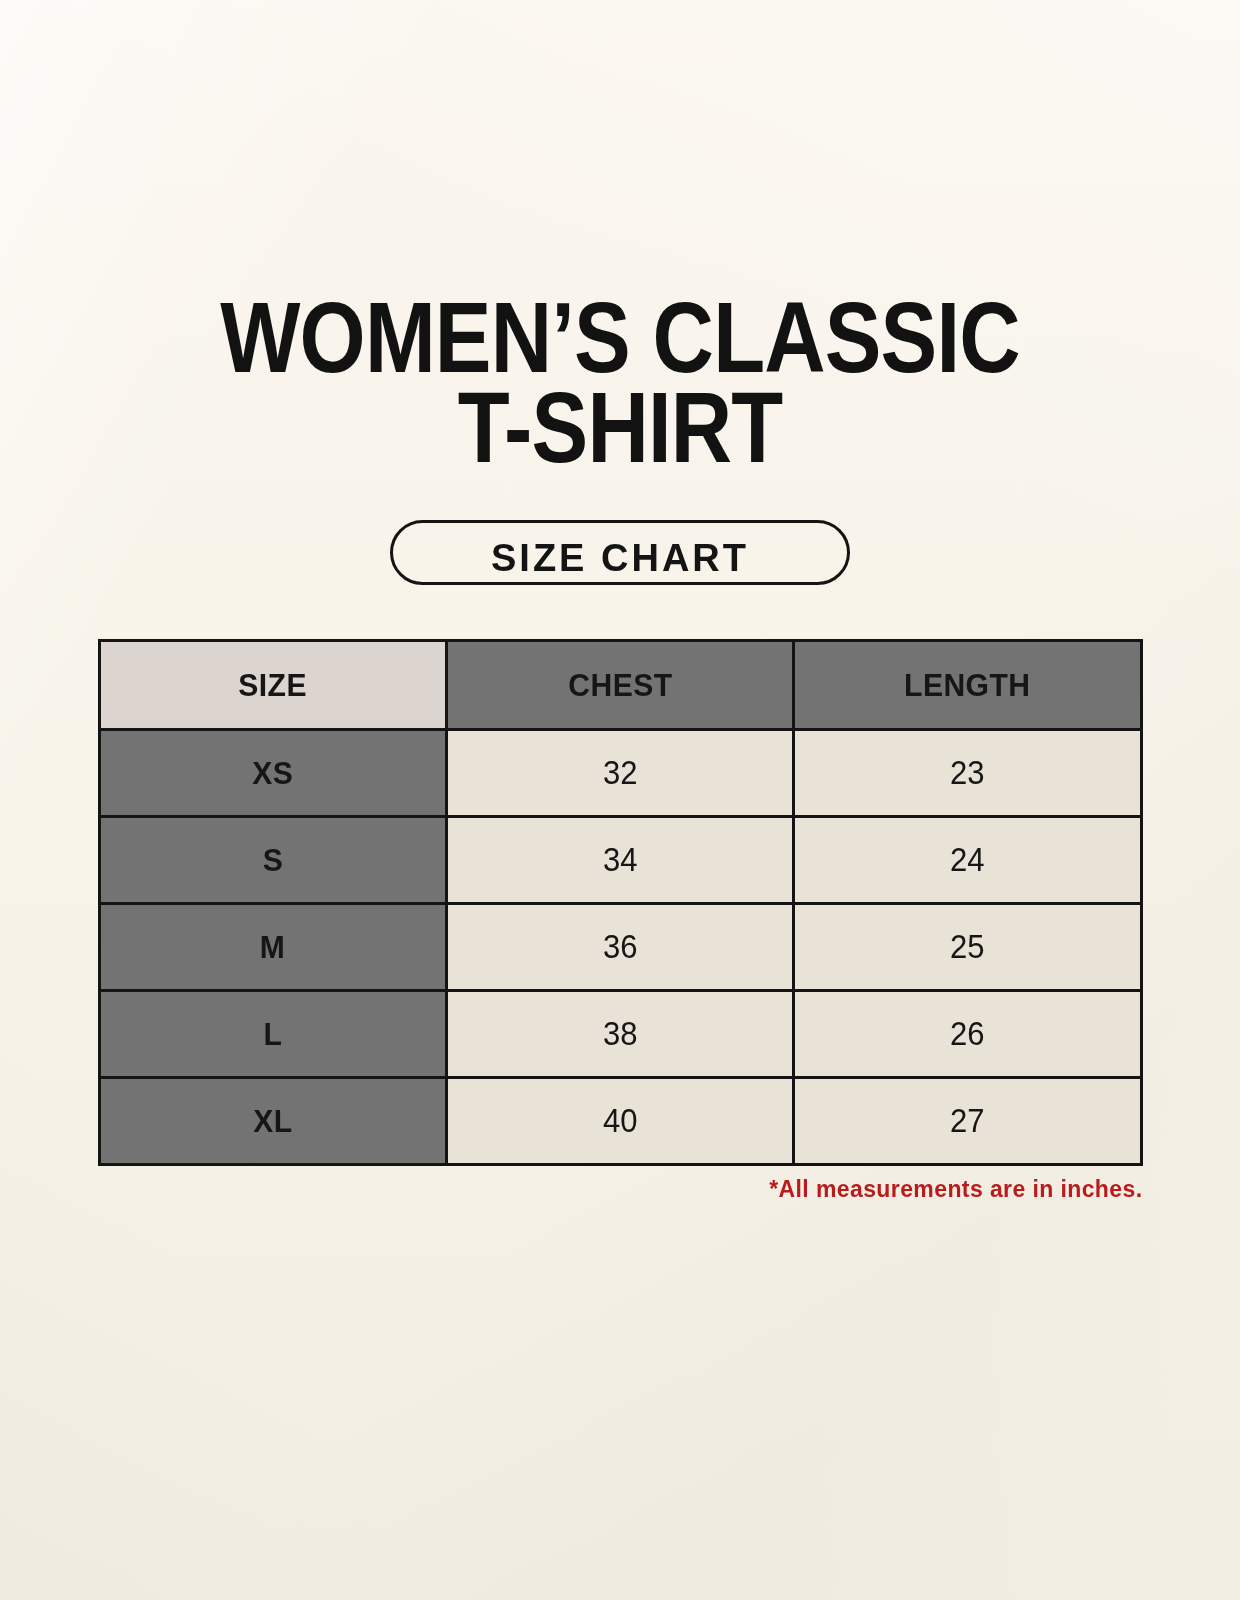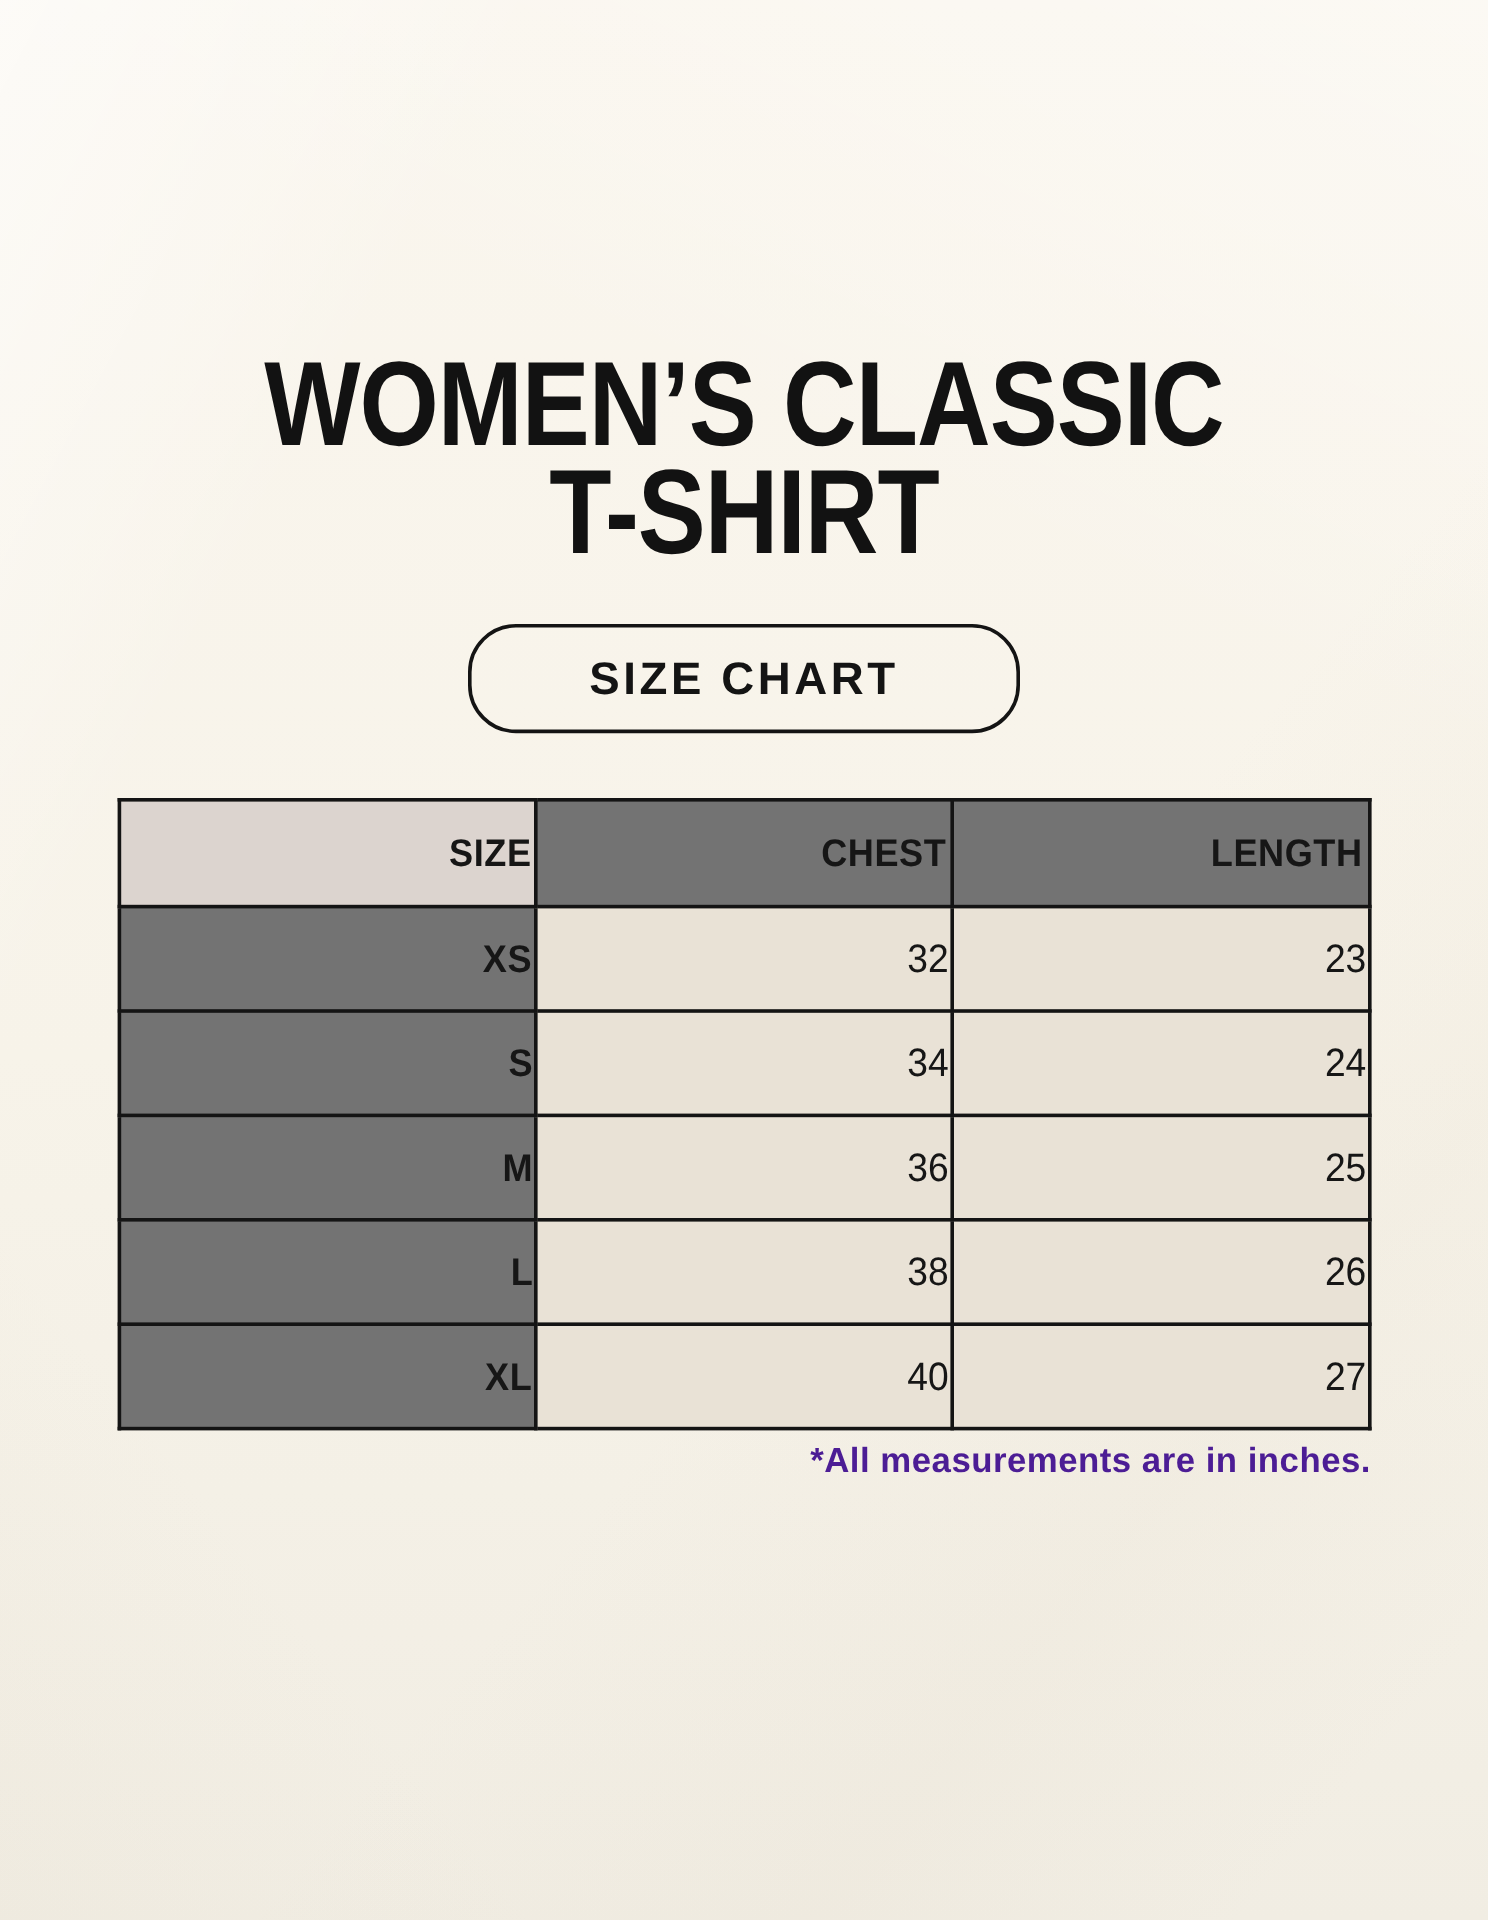--- a/index.html
+++ b/index.html
@@ -37,21 +37,21 @@
     color: #121212;
     transform: scaleX(0.85);
     transform-origin: 50% 50%;
   }
   .title .line { display: block; }
 
   .btn-wrap { text-align: center; margin-top: 48px; }
   .size-chart-btn {
     display: inline-block;
     box-sizing: border-box;
-    height: 91px;
+    height: 65px;
     line-height: 70px;
     padding: 0 98px;
     border: 3px solid #141414;
     border-radius: 40px;
     background: transparent;
     font-family: "Liberation Sans", sans-serif;
     font-size: 38px;
     font-weight: 700;
     letter-spacing: 3px;
     color: #141414;
@@ -59,21 +59,21 @@
   }
 
   .table-wrap { width: 1045px; margin: 54px auto 0 auto; }
   table.size-table {
     width: 100%;
     border-collapse: collapse;
     table-layout: fixed;
   }
   .size-table th, .size-table td {
     border: 3px solid #141414;
-    text-align: right;
+    text-align: center;
     vertical-align: middle;
     padding: 0;
     height: 84px;
   }
   .size-table thead th { height: 86px; }
   .col-size-hdr  { background: #dcd4cf; }
   .col-meas-hdr  { background: #737373; }
   .size-cell     { background: #737373; }
   .value-cell    { background: #e9e2d6; }
 
@@ -88,24 +88,24 @@
     display: inline-block;
     font-size: 33px;
     font-weight: 400;
     transform: scaleX(0.94);
   }
 
   .footnote {
     width: 1045px;
     margin: 10px auto 0 auto;
     text-align: right;
-    font-size: 29px;
+    font-size: 23px;
     font-weight: 700;
     letter-spacing: 0.4px;
-    color: #4c1d95;
+    color: #b91c1c;
   }
 </style>
 </head>
 <body>
 
 <div class="content">
 
   <h1 class="title">
     <span class="line">WOMEN’S CLASSIC</span>
     <span class="line">T-SHIRT</span>

